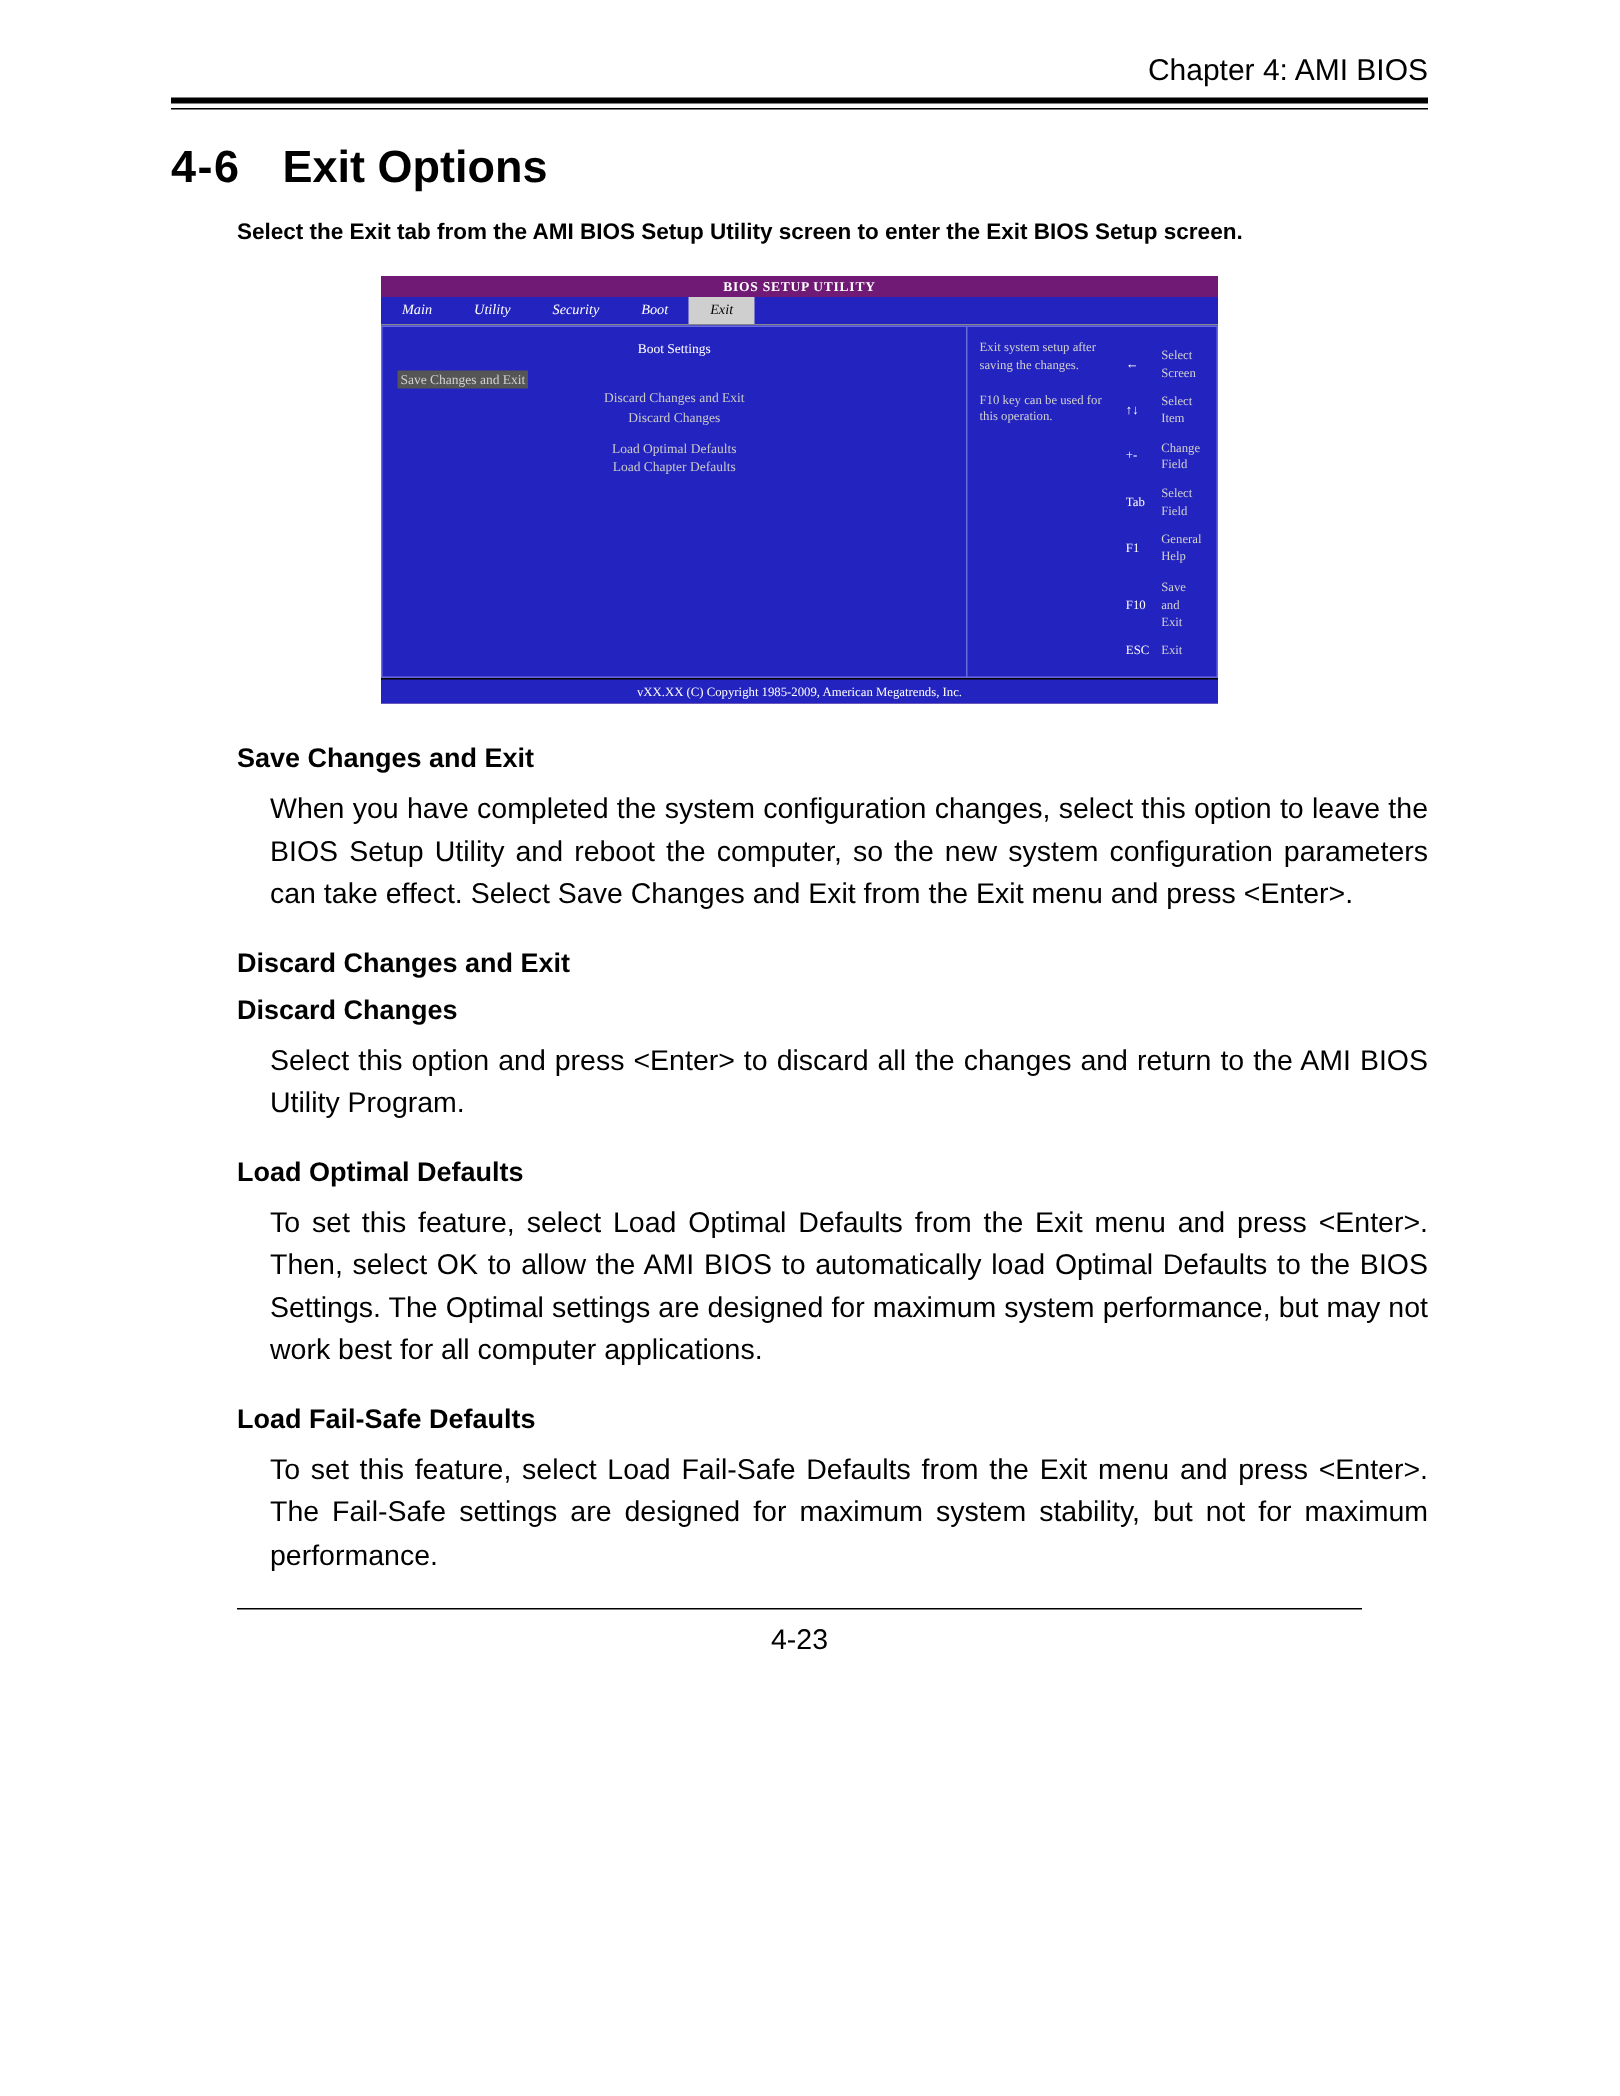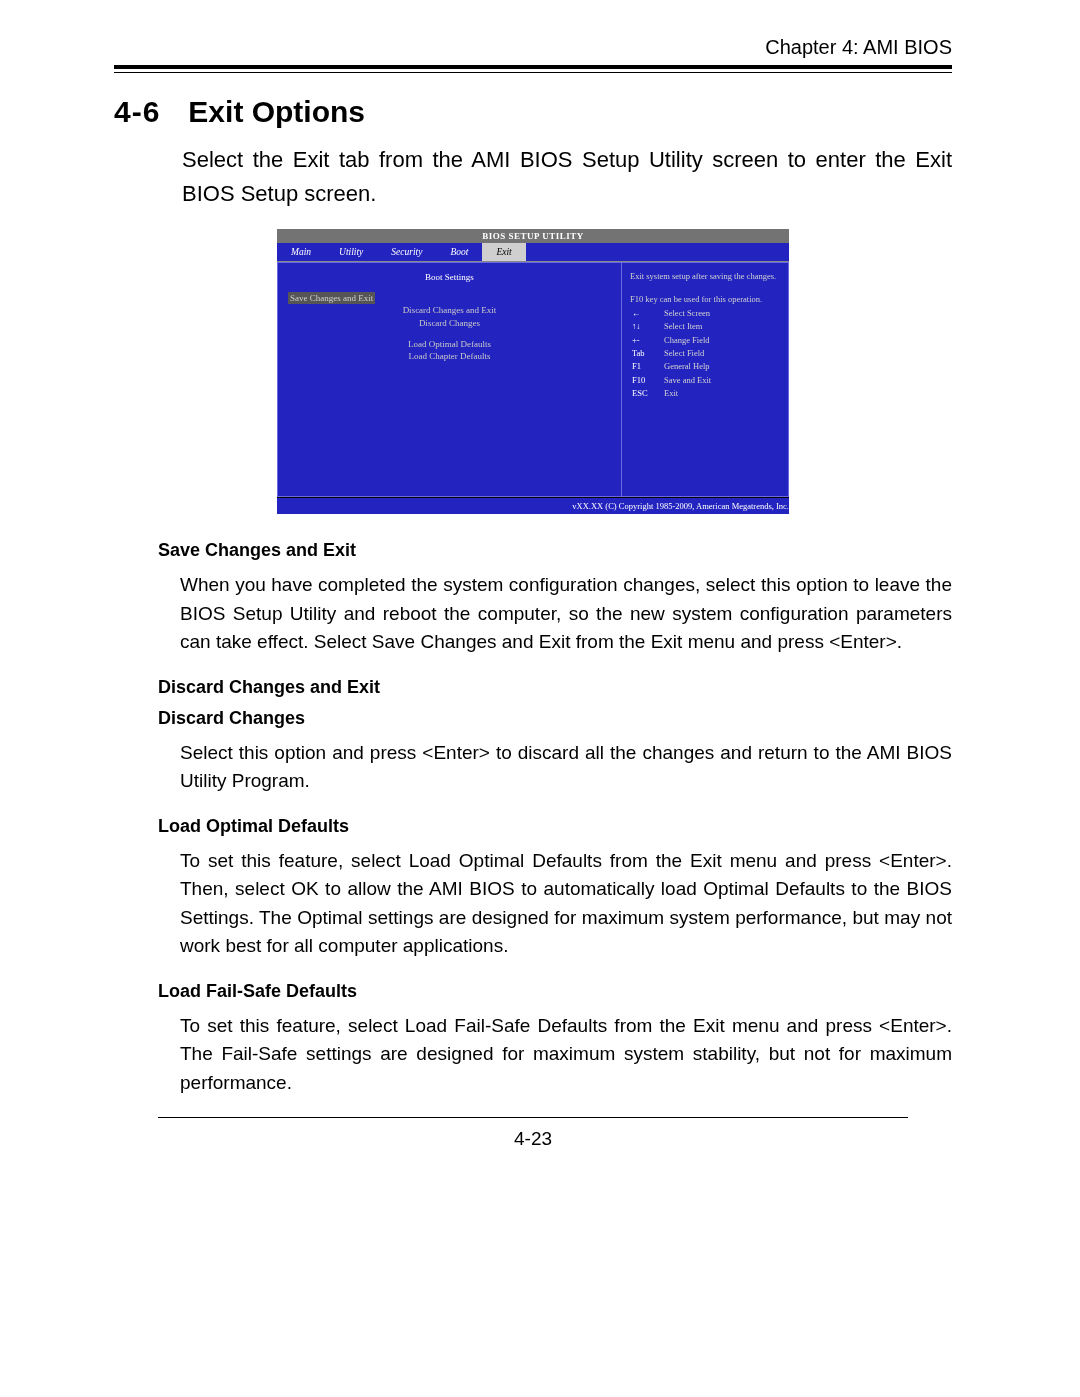--- a/index.html
+++ b/index.html
@@ -31,30 +31,31 @@
     border-top: 1.5px solid #000;
     margin-top: 3px;
   }
   h1.section-title {
     font-size: 30px;
     font-weight: bold;
     margin: 22px 0 14px 0;
   }
   .sec-num { display:inline-block; margin-right: 28px; letter-spacing:1px;}
   .intro {
-    font-size: 22px;
+    font-size: 15px;
     line-height: 1.55;
     text-align: justify;
-    margin: 0 0 18px 68px;
+    margin: 0 0 18px 44px;
+    font-weight: bold;
   }
   
   .bios-wrap {
-    width: 512px;
+    width: 558px;
     margin: 0 auto 26px auto;
-    background:#737373;
+    background:#701a75;
     padding:0;
   }
   .bios {
     width:100%;
     font-family: Georgia, "Times New Roman", serif;
     font-size: 9px;
     color:#fff;
   }
   .bios-title {
     text-align:center;
@@ -101,29 +102,29 @@
   .bios-left .item { color:#c9c9c9; }
   .bios-right {
     width:150px;
     background:#2323c0;
     border:1px solid #6a6ae0;
     padding:8px 8px;
     color:#d0d0d0;
     font-size:8.5px;
     line-height:1.35;
     display:flex;
-    flex-direction:column;
-    justify-content:flex-start;
+    flex-direction:row;
+    justify-content:flex-end;
   }
   .bios-keys { font-size:8.5px;}
   .bios-keys td:first-child { width:30px; color:#fff;}
   .bios-keys td { color:#d0d0d0; padding:0;}
   .bios-footer {
     background:#2323c0;
-    text-align:right;
+    text-align:center;
     font-size:8.5px;
     color:#fff;
     padding:3px 0;
     border-top:1px solid #000;
   }
 
   
   .subhead {
     font-size:18px;
     font-weight:bold;

